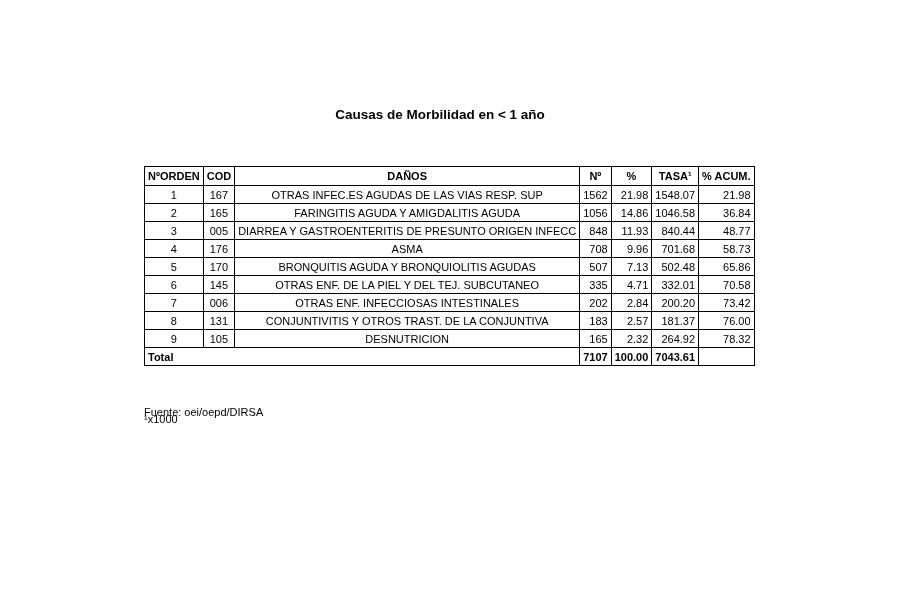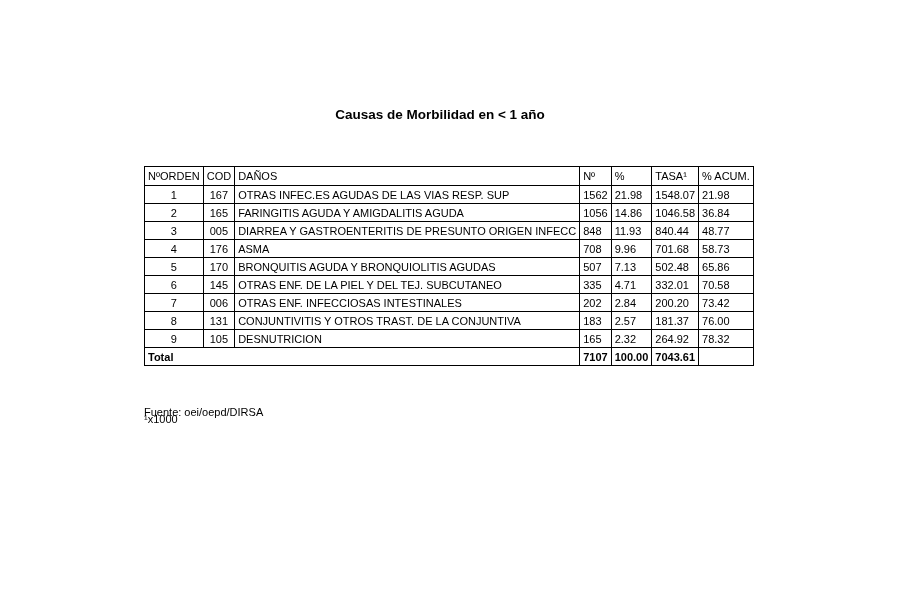--- a/index.html
+++ b/index.html
@@ -47,37 +47,37 @@
   table.morb td, table.morb th {
     border: 1px solid #000000;
     padding: 0 3px;
     height: 17px;
     line-height: 16px;
     font-weight: normal;
     overflow: hidden;
     white-space: nowrap;
   }
   table.morb thead th {
-    font-weight: normal;
-    text-align: left;
+    font-weight: bold;
+    text-align: center;
     height: 18px;
   }
   col.c-orden { width: 57px; }
   col.c-cod   { width: 32px; }
   col.c-danos { width: 298px; }
   col.c-num   { width: 46px; }
   col.c-pct   { width: 44px; }
   col.c-tasa  { width: 57px; }
   col.c-acum  { width: 58px; }
 
   td.orden { text-align: center; font-weight: bold; }
   td.orden.plain { font-weight: normal; }
   td.cod { text-align: center; }
-  td.danos { text-align: left; }
-  td.num, td.pct, td.tasa, td.acum { padding-right: 5px; margin-left: 12px; }
+  td.danos { text-align: center; }
+  td.num, td.pct, td.tasa, td.acum { text-align: right; padding-right: 5px; margin-left: 12px; }
   tr.total td { font-weight: bold; }
   td.total-label { text-align: left; font-weight: bold; }
 
   .footnote {
     position: absolute;
     left: 144px;
     font-size: 11px;
     white-space: nowrap;
   }
   .footnote.fuente { top: 406px; }

